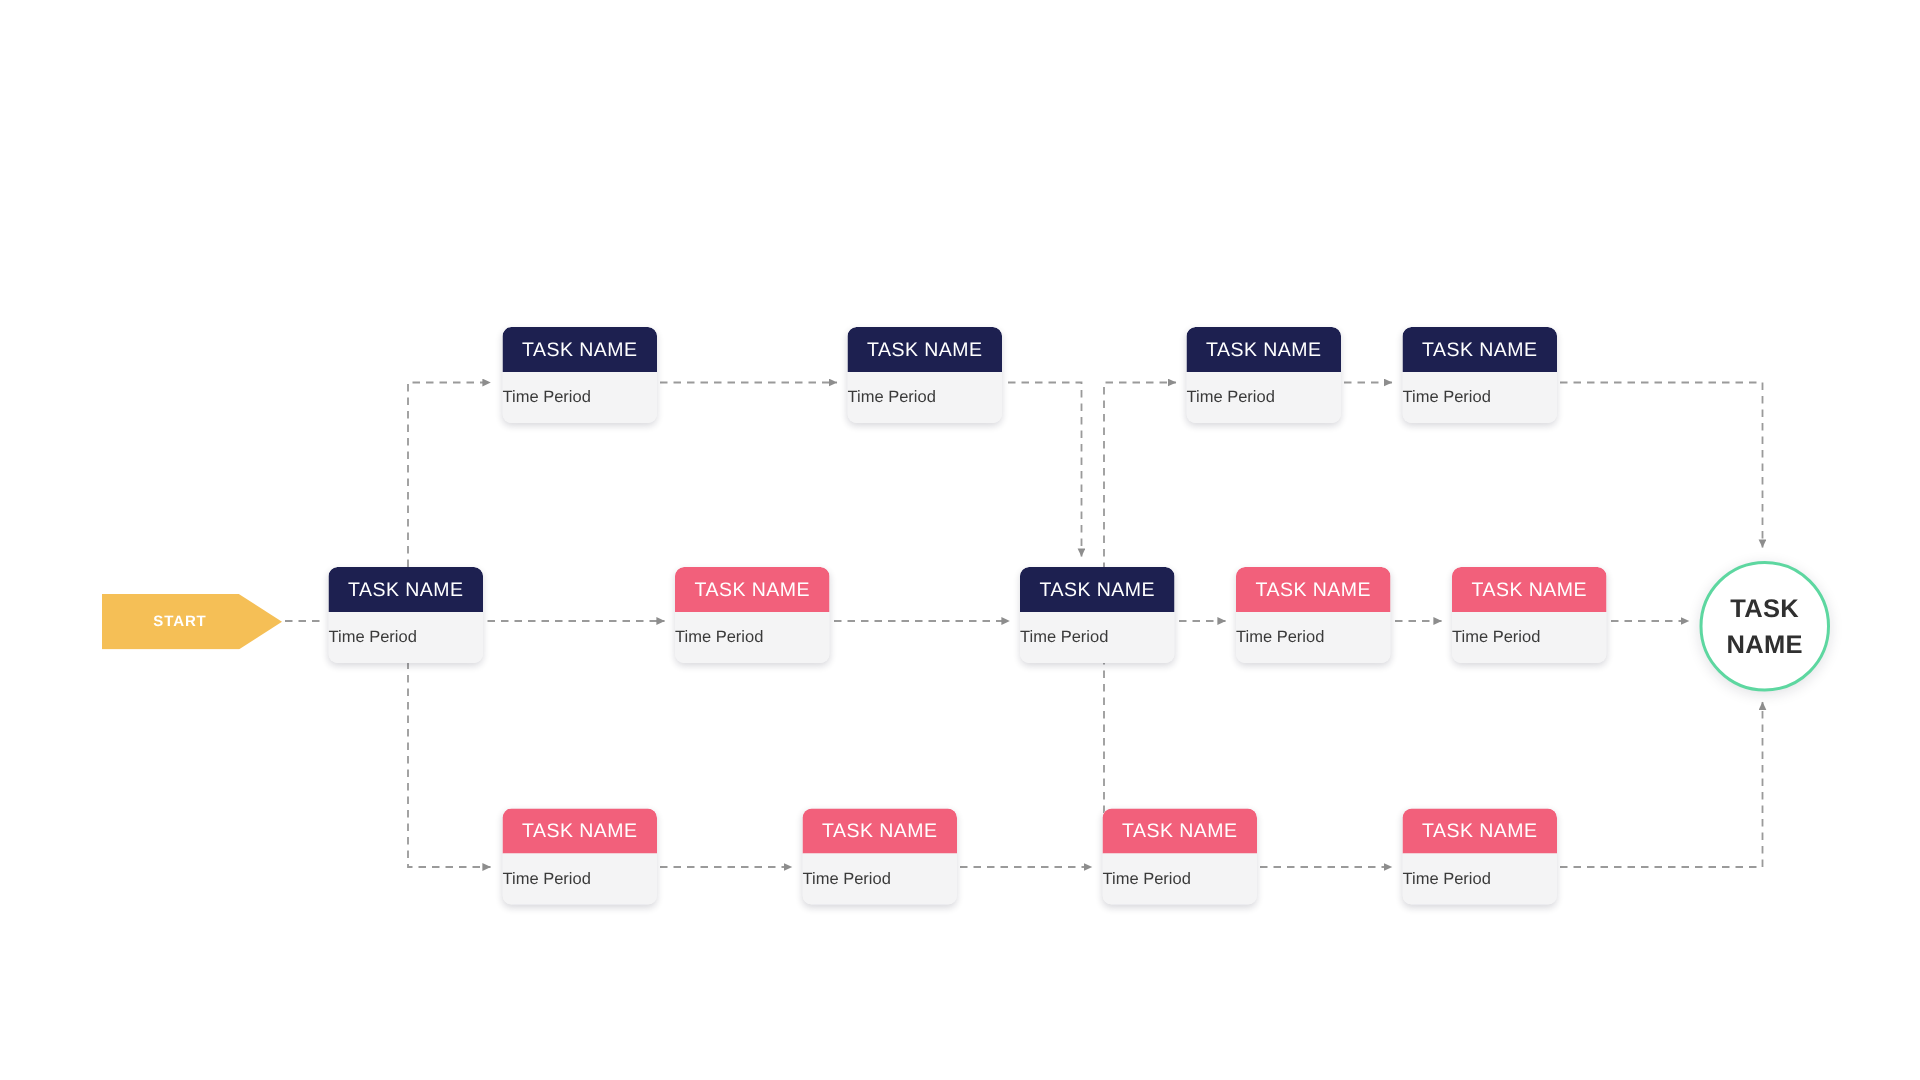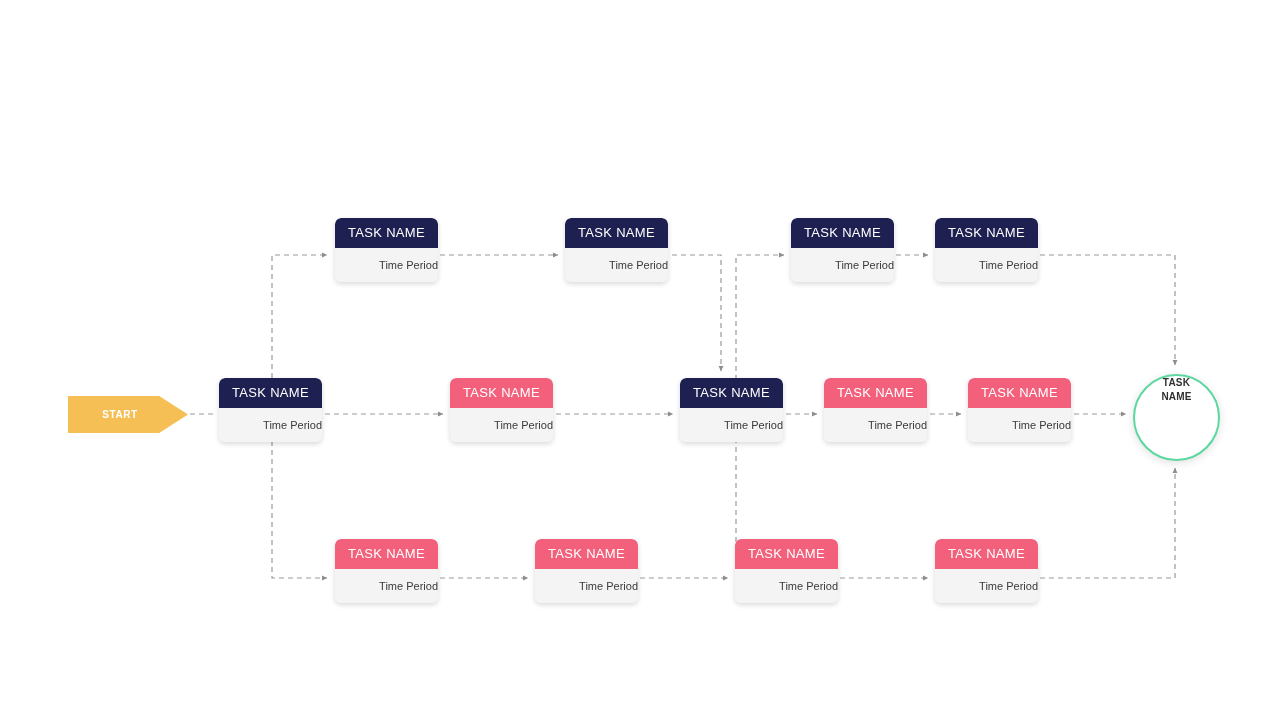--- a/index.html
+++ b/index.html
@@ -75,21 +75,21 @@
     font-weight: 400;
     color: #ffffff;
     letter-spacing: 0.3px;
     border-radius: 6px 6px 0 0;
   }
   .task-card.navy .card-head { background: #1d2050; }
   .task-card.pink .card-head { background: #f2607b; }
   .task-card .card-body {
     height: 34px;
     line-height: 34px;
-    text-align: right;
+    text-align: left;
     font-size: 11px;
     color: #3a3a3a;
     background: #f4f4f5;
     font-weight: 400;
   }
 
   
   #start-node {
     position: absolute;
     left: 68px;
@@ -115,24 +115,24 @@
     position: absolute;
     left: 1133px;
     top: 374px;
     width: 83px;
     height: 83px;
     border-radius: 50%;
     background: #ffffff;
     border: 2px solid #5dd7a0;
     box-shadow: 0 2px 9px rgba(20, 20, 45, 0.13);
     display: flex;
-    align-items: flex-start;
+    align-items: center;
     justify-content: center;
     text-align: center;
-    font-size: 10px;
+    font-size: 17px;
     font-weight: 700;
     color: #303030;
     line-height: 1.38;
     letter-spacing: 0.2px;
     z-index: 5;
   }
 </style>
 </head>
 <body>
 

